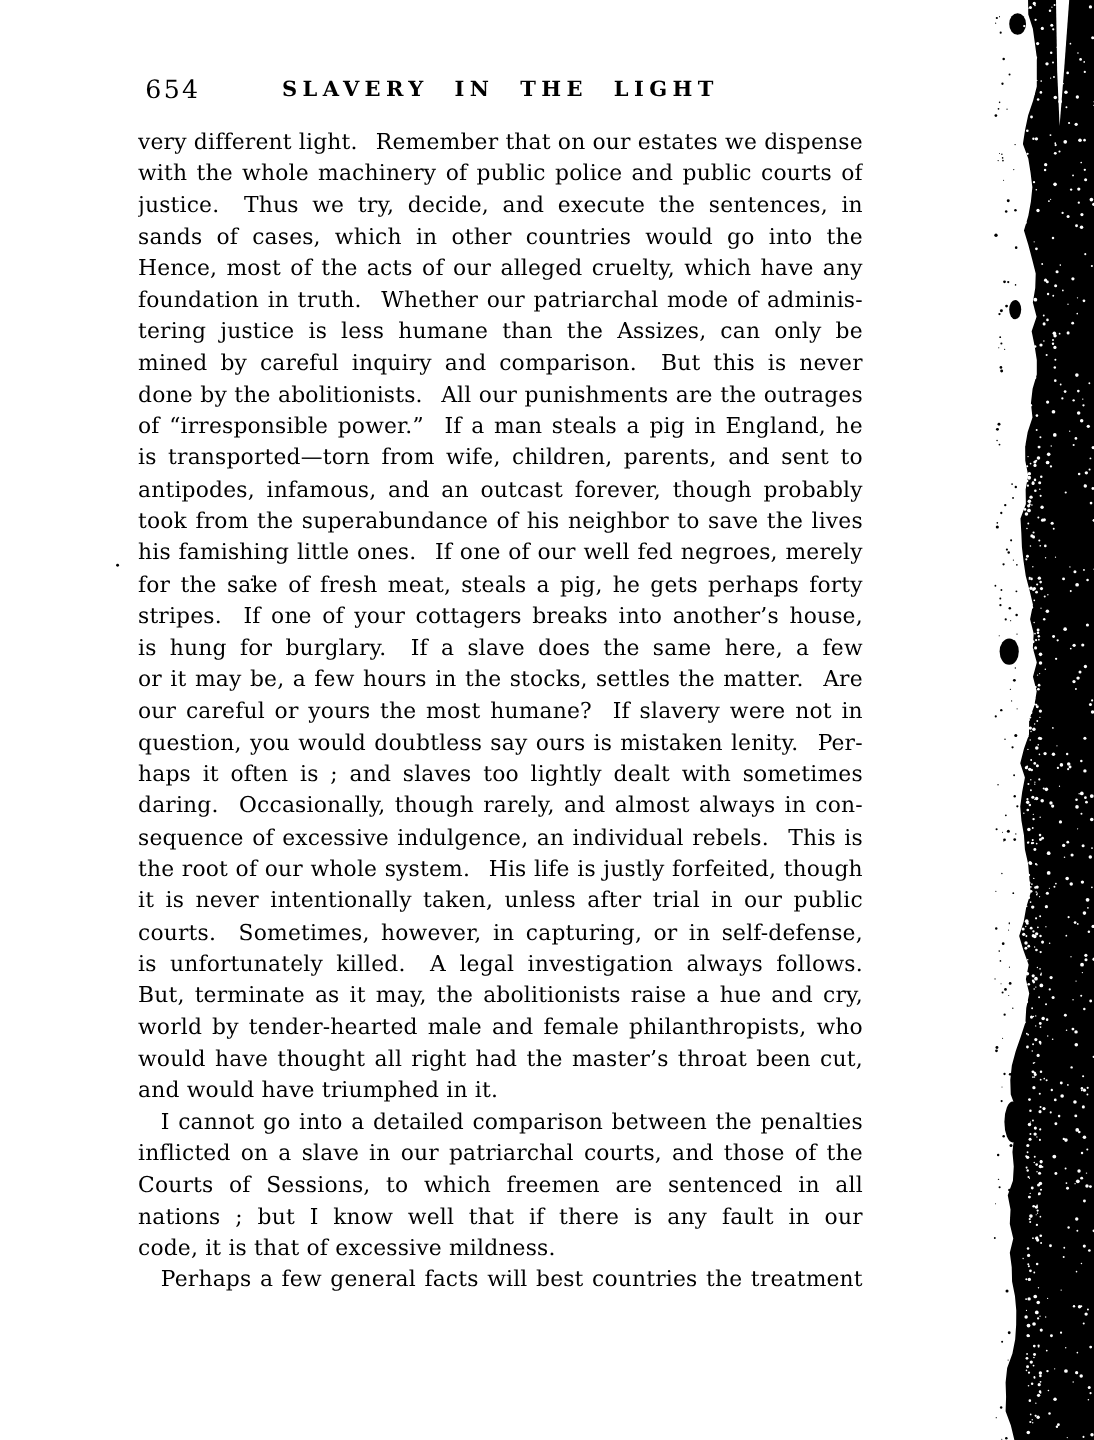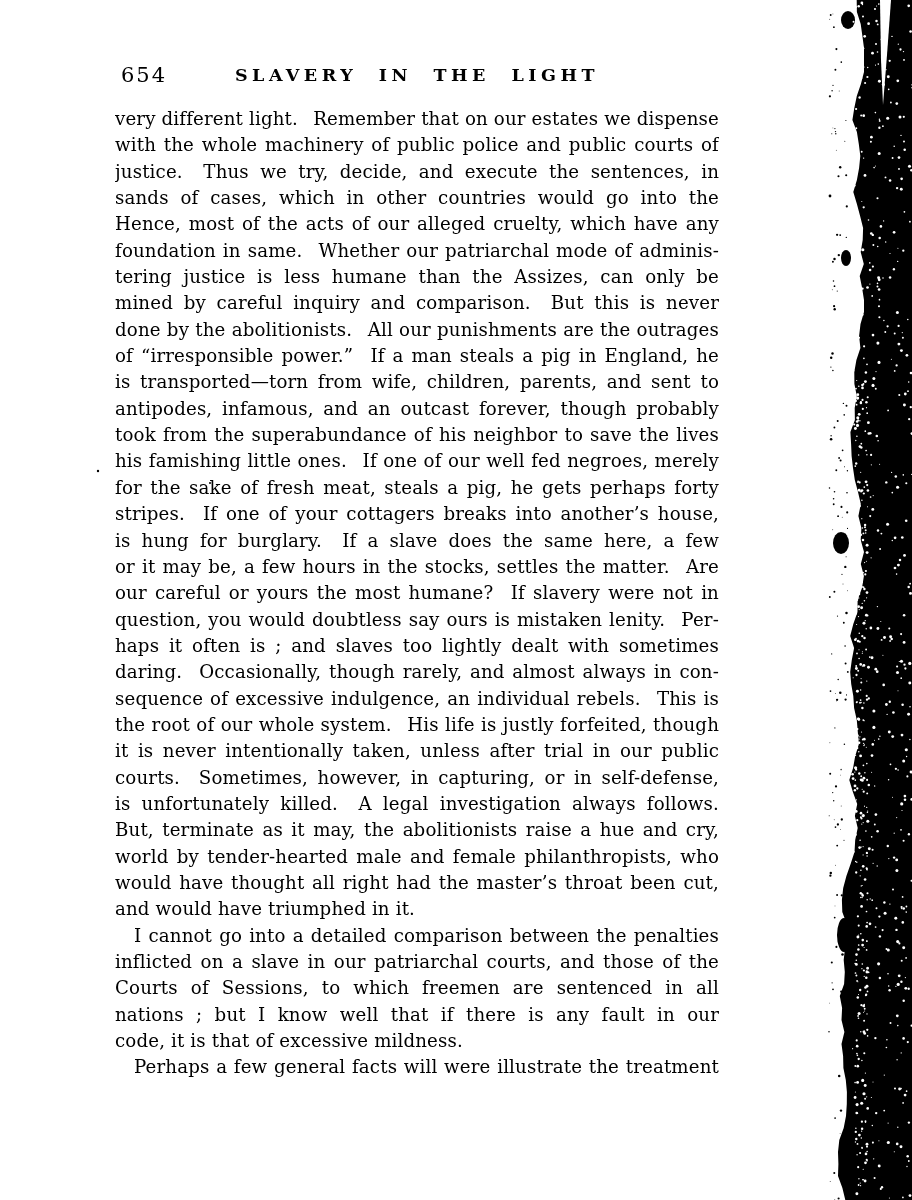--- a/index.html
+++ b/index.html
@@ -58,21 +58,21 @@
     <span class="running-header">SLAVERY IN THE LIGHT</span>
   </div>
 
   <div class="page-body">
       <div>
         <div class="line">very different light.  Remember that on our estates we dispense</div>
         <div class="line">with the whole machinery of public police and public courts of</div>
         <div class="line">justice.  Thus we try, decide, and execute the sentences, in thou-</div>
         <div class="line">sands of cases, which in other countries would go into the courts.</div>
         <div class="line">Hence, most of the acts of our alleged cruelty, which have any</div>
-        <div class="line">foundation in same.  Whether our patriarchal mode of adminis-</div>
+        <div class="line">foundation in truth.  Whether our patriarchal mode of adminis-</div>
         <div class="line">tering justice is less humane than the Assizes, can only be deter-</div>
         <div class="line">mined by careful inquiry and comparison.  But this is never</div>
         <div class="line">done by the abolitionists.  All our punishments are the outrages</div>
         <div class="line">of “irresponsible power.”  If a man steals a pig in England, he</div>
         <div class="line">is transported—torn from wife, children, parents, and sent to the</div>
         <div class="line">antipodes, infamous, and an outcast forever, though probably he</div>
         <div class="line">took from the superabundance of his neighbor to save the lives of</div>
         <div class="line">his famishing little ones.  If one of our well fed negroes, merely</div>
         <div class="line">for the sake of fresh meat, steals a pig, he gets perhaps forty</div>
         <div class="line">stripes.  If one of your cottagers breaks into another’s house, he</div>
@@ -93,21 +93,21 @@
         <div class="line no-justify">and would have triumphed in it.</div>
       </div>
       <div>
         <div class="line indent">I cannot go into a detailed comparison between the penalties</div>
         <div class="line">inflicted on a slave in our patriarchal courts, and those of the</div>
         <div class="line">Courts of Sessions, to which freemen are sentenced in all civilized</div>
         <div class="line">nations ; but I know well that if there is any fault in our criminal</div>
         <div class="line no-justify">code, it is that of excessive mildness.</div>
       </div>
       <div>
-        <div class="line indent">Perhaps a few general facts will were illustrate the treatment</div>
+        <div class="line indent">Perhaps a few general facts will best countries the treatment</div>
       </div>
     </div>
 
   <svg id="artifact-svg" viewBox="0 0 912 1200" xmlns="http://www.w3.org/2000/svg">
       <path d="M 912 0 L 856 0 L 856.7 0 L 856.9 12 L 860.7 24 L 862.4 36 L 864.0 48 L 864.0 60 L 864.0 72 L 860.9 84 L 856.8 96 L 854.3 108 L 852.4 120 L 856.9 132 L 858.8 144 L 860.3 156 L 859.1 168 L 856.9 180 L 853.3 192 L 856.9 204 L 860.1 216 L 863.1 228 L 862.7 240 L 860.7 252 L 863.8 264 L 859.7 276 L 862.1 288 L 864.0 300 L 864.0 312 L 860.5 324 L 859.1 336 L 860.4 348 L 856.4 360 L 854.3 372 L 854.4 384 L 856.8 396 L 854.7 408 L 854.9 420 L 850.4 432 L 851.1 444 L 851.6 456 L 853.0 468 L 854.8 480 L 858.0 492 L 860.8 504 L 858.4 516 L 861.4 528 L 860.7 540 L 864.0 552 L 860.8 564 L 863.9 576 L 862.0 588 L 857.6 600 L 857.5 612 L 853.3 624 L 850.2 636 L 854.1 648 L 851.8 660 L 850.2 672 L 851.2 684 L 853.3 696 L 854.1 708 L 856.8 720 L 857.8 732 L 858.9 744 L 855.2 756 L 853.1 768 L 849.3 780 L 852.9 792 L 857.2 804 L 854.9 816 L 857.7 828 L 855.2 840 L 854.5 852 L 850.6 864 L 846.4 876 L 843.2 888 L 841.9 900 L 842.3 912 L 846.7 924 L 846.0 936 L 845.0 948 L 843.7 960 L 844.8 972 L 844.1 984 L 839.8 996 L 842.1 1008 L 841.5 1020 L 844.4 1032 L 841.5 1044 L 843.1 1056 L 843.4 1068 L 845.8 1080 L 846.9 1092 L 846.8 1104 L 846.0 1116 L 843.7 1128 L 839.3 1140 L 838.0 1152 L 838.4 1164 L 838.0 1176 L 842.4 1188 L 845.3 1200 L 912 1200 Z" fill="#000000"></path>
       <ellipse cx="848" cy="20" rx="7" ry="9" fill="#000000"></ellipse>
       <ellipse cx="841" cy="543" rx="8" ry="11" fill="#000000"></ellipse>
       <ellipse cx="844" cy="935" rx="7" ry="17" fill="#000000"></ellipse>
       <ellipse cx="846" cy="258" rx="5" ry="8" fill="#000000"></ellipse>
       <polygon points="880,0 891,0 887,55 883,105 881,60" fill="#ffffff"></polygon>

